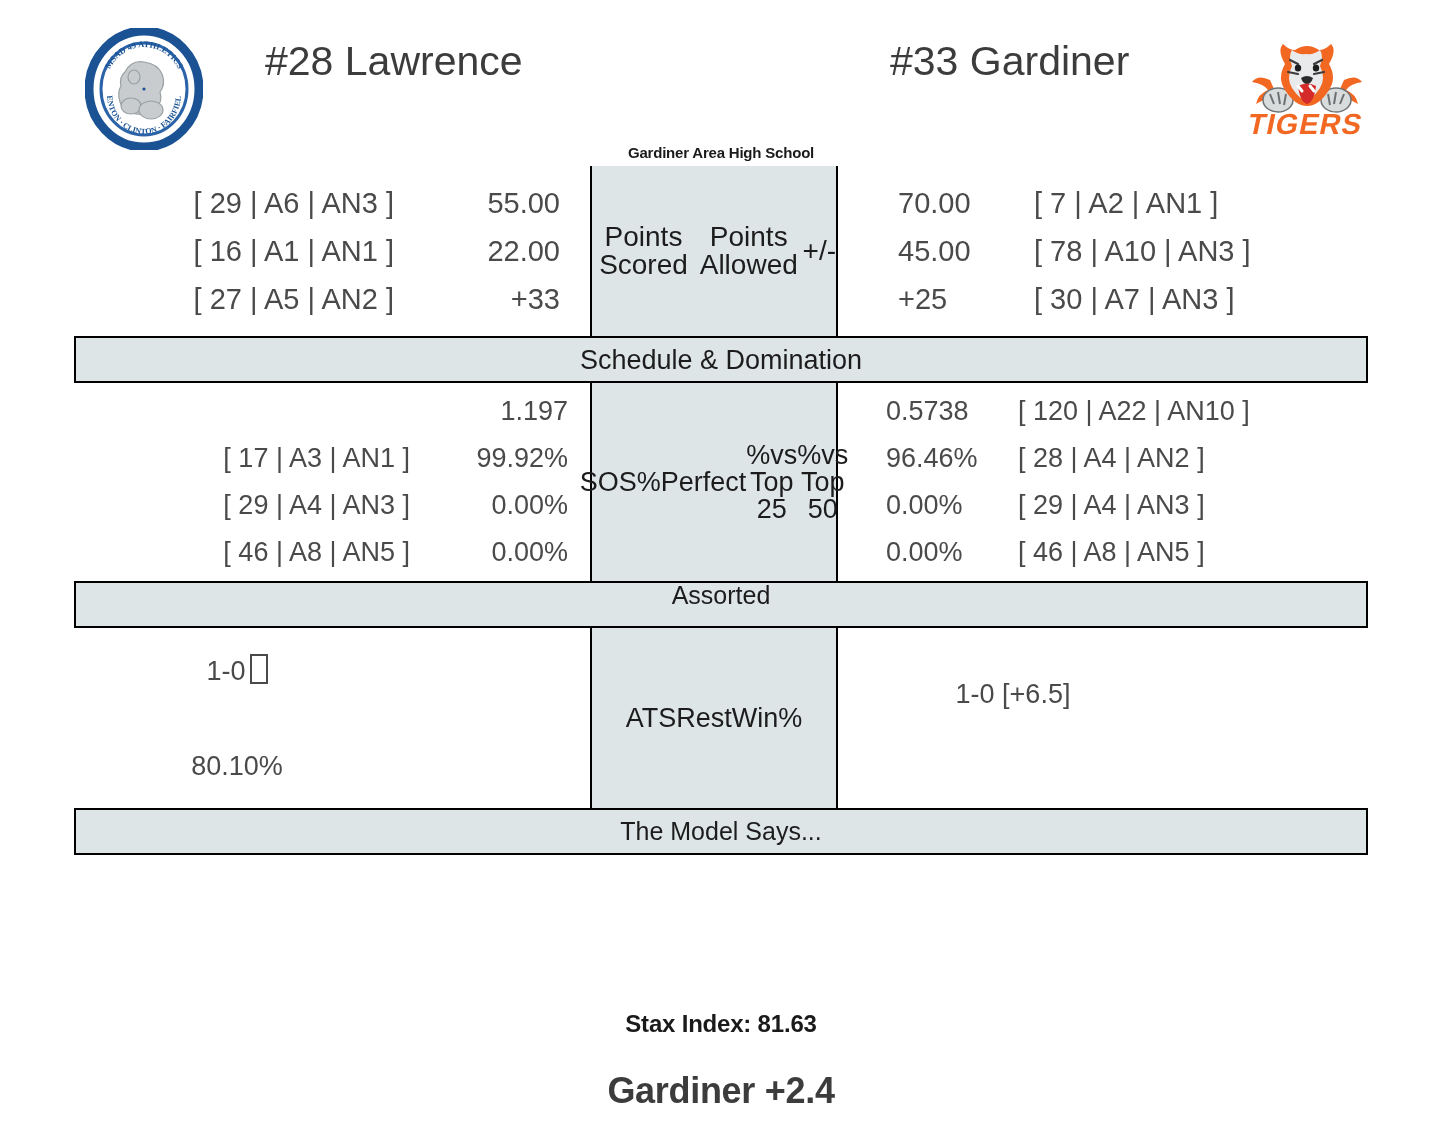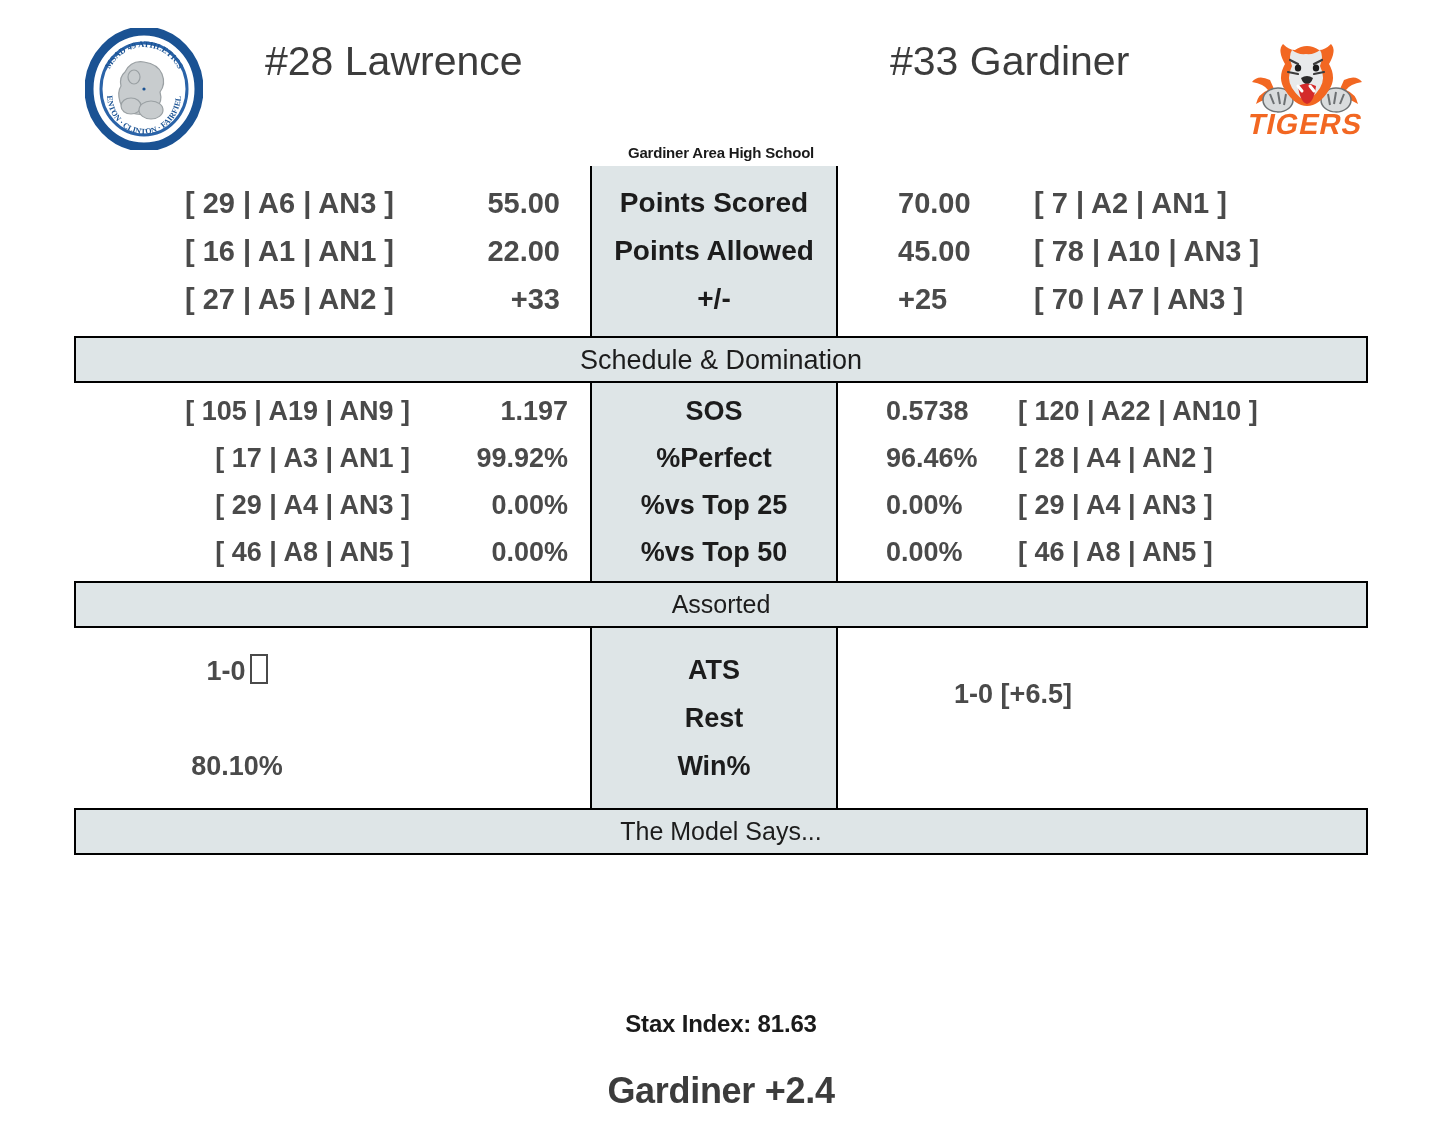--- a/index.html
+++ b/index.html
@@ -56,44 +56,42 @@
     padding-top:14px;
   }
   .band-sched{
     height:47px;
     font-size:27px;font-weight:400;color:#1c1c1c;
     padding-top:9px;
   }
   .band-assorted{
     height:47px;
     font-size:25px;font-weight:400;color:#1c1c1c;
-    padding-top:9px;
   }
   .band-model{
     height:47px;
     font-size:25px;font-weight:400;color:#1c1c1c;
     padding-top:9px;
     text-align:center;
   }
 
   
   .section-body{
     position:relative;
     width:1294px;
     box-sizing:border-box;
-    font-weight:bold;
   }
   .col-center{
     position:absolute;
     left:516px;width:248px;top:0;bottom:0;
     background:#dee5e7;
     border-left:2px solid #000;
     border-right:2px solid #000;
     box-sizing:border-box;
-    display:flex;flex-direction:column;justify-content:center;align-items:center;
+    display:flex;flex-direction:row;justify-content:center;align-items:center;
   }
   .col-left, .col-right{
     position:absolute;top:0;bottom:0;
     display:flex;flex-direction:column;justify-content:center;
   }
   .col-left{left:0;width:516px;}
   .col-right{left:764px;width:530px;}
 
   .metric-row{
     display:flex;align-items:center;
@@ -274,30 +272,29 @@
       <div class="metric-row row-r">
         <span class="val-r">70.00</span>
         <span class="rank-r">[ 7 | A2 | AN1 ]</span>
       </div>
       <div class="metric-row row-r">
         <span class="val-r">45.00</span>
         <span class="rank-r">[ 78 | A10 | AN3 ]</span>
       </div>
       <div class="metric-row row-r">
         <span class="val-r">+25</span>
-        <span class="rank-r">[ 70 | A7 | AN3 ]</span>
+        <span class="rank-r">[ 30 | A7 | AN3 ]</span>
       </div>
     </div>
   </div>
 
   <div class="band band-sched">Schedule &amp; Domination</div>
   <div class="section-body" id="sched-body">
     <div class="col-left">
       <div class="metric-row row-l">
-        <span class="rank-l">[ 105 | A19 | AN9 ]</span>
         <span class="val-l">1.197</span>
       </div>
       <div class="metric-row row-l">
         <span class="rank-l">[ 17 | A3 | AN1 ]</span>
         <span class="val-l">99.92%</span>
       </div>
       <div class="metric-row row-l">
         <span class="rank-l">[ 29 | A4 | AN3 ]</span>
         <span class="val-l">0.00%</span>
       </div>

